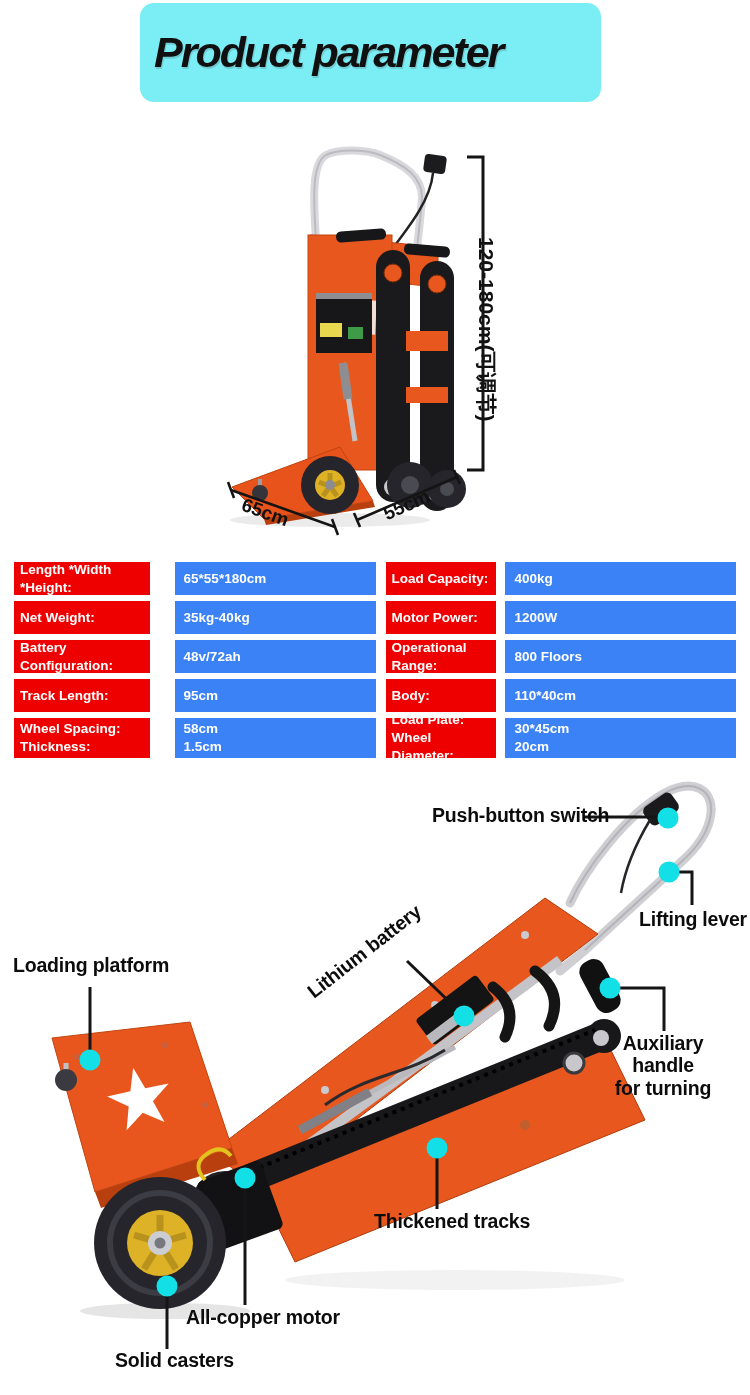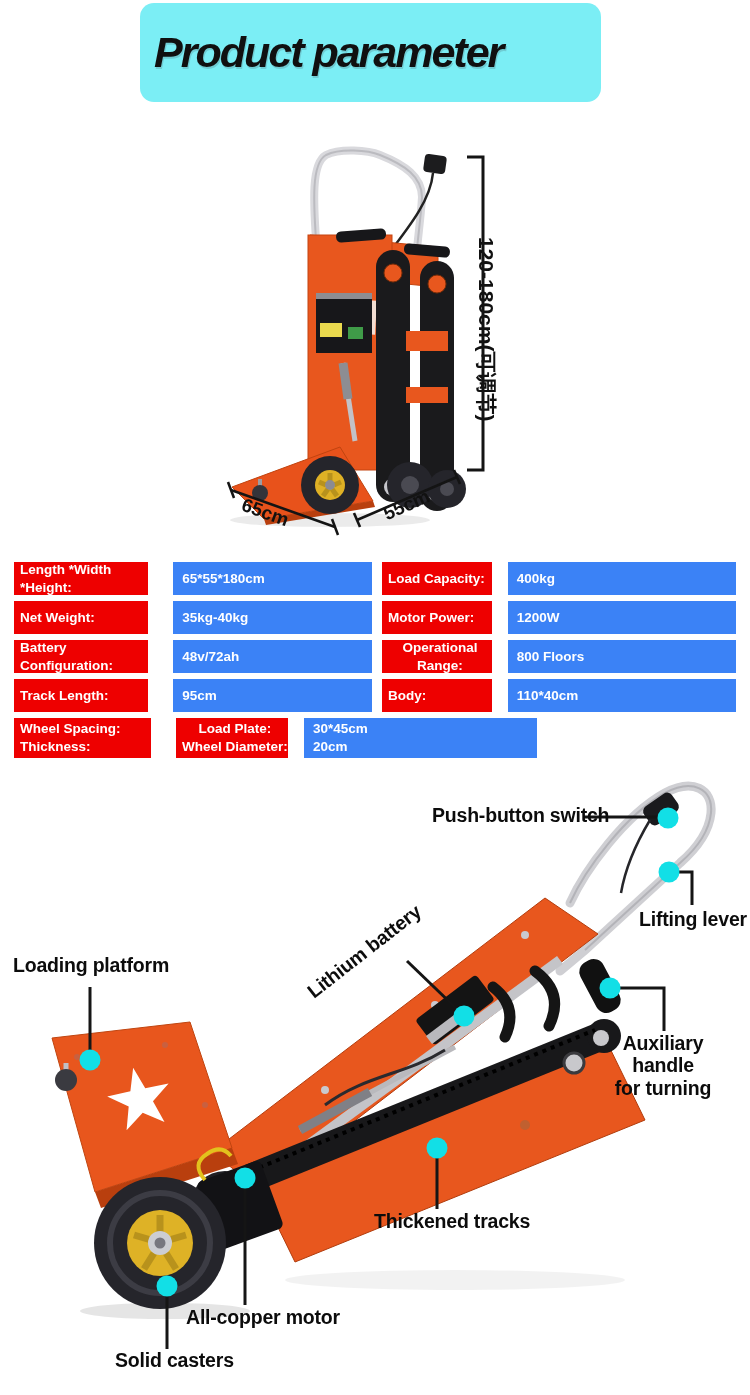--- a/index.html
+++ b/index.html
@@ -29,21 +29,21 @@
   
   .spec-table{position:absolute;left:14px;top:562px;width:722px;}
   .spec-row{display:flex;margin-bottom:6px;}
   .cell{display:flex;align-items:center;color:#fff;font-size:13.5px;font-weight:bold;
         line-height:1.32;white-space:pre-line;height:33px;box-sizing:border-box;}
   .spec-row.tall .cell{height:40px;}
   .cell.red{background:#ee0000;padding-left:6px;}
   .cell.gray{background:#3b82f6;padding-left:9px;}
   .w-l-label{width:137px;margin-right:25px;}
   .w-l-value{width:203px;margin-right:10px;}
-  .w-r-label{width:112px;margin-right:16px;text-align:center;}
+  .w-r-label{width:112px;margin-right:9px;}
   .w-r-value{width:233px;}
 
   
   .callout{position:absolute;font-size:19.5px;font-weight:bold;color:#0c0c0c;
            white-space:pre-line;letter-spacing:-.2px;}
   .c0{left:432px;top:804px;}
   .c1{left:639px;top:908px;}
   .c2{left:317px;top:980px;transform:rotate(-38deg);transform-origin:left bottom;}
   .c3{left:13px;top:954px;}
   .c4{left:592px;top:1032px;width:142px;text-align:center;line-height:1.15;}
@@ -136,20 +136,22 @@
     </div>
     <div class="spec-row">
       <div class="cell red w-l-label">Track Length:</div>
       <div class="cell gray w-l-value">95cm</div>
       <div class="cell red w-r-label">Body:</div>
       <div class="cell gray w-r-value">110*40cm</div>
     </div>
     <div class="spec-row tall">
       <div class="cell red w-l-label">Wheel Spacing:
 Thickness:</div>
+      <div class="cell gray w-l-value">58cm
+1.5cm</div>
       <div class="cell red w-r-label">Load Plate:
 Wheel Diameter:</div>
       <div class="cell gray w-r-value">30*45cm
 20cm</div>
     </div>
   </div>
 
   <svg class="svg-tilted" width="715" height="545" viewBox="0 0 715 545">
     <ellipse cx="140" cy="536" rx="85" ry="8" fill="#000" opacity="0.10"></ellipse>
     <ellipse cx="430" cy="505" rx="170" ry="10" fill="#000" opacity="0.05"></ellipse>

